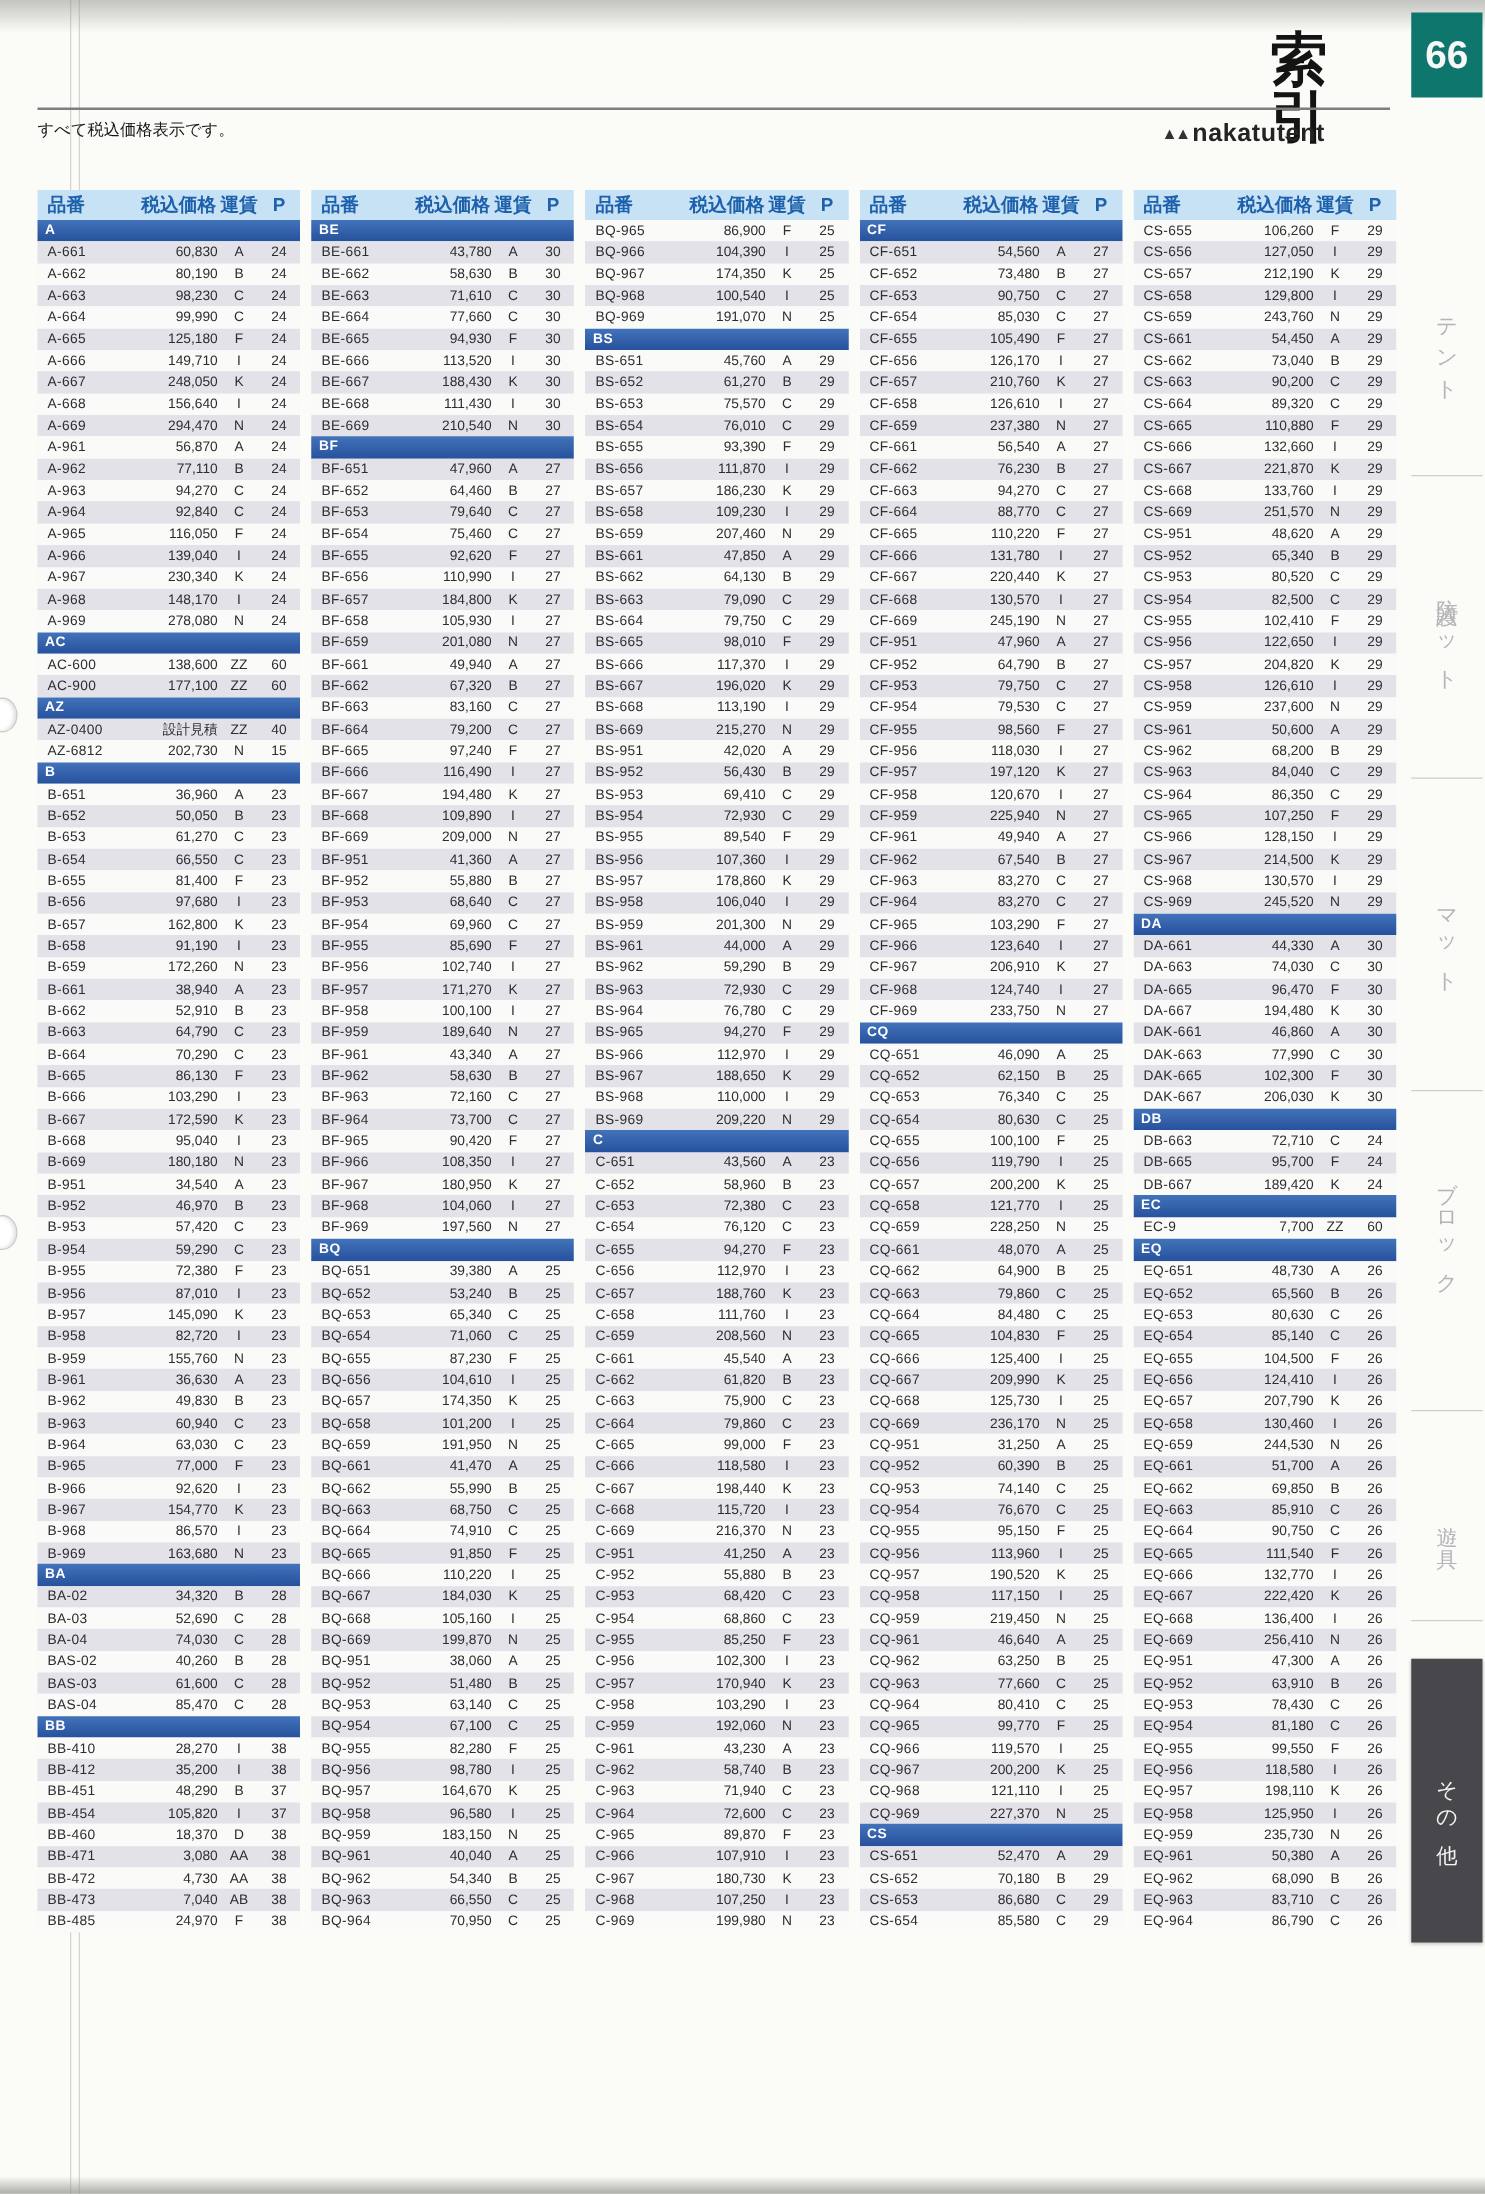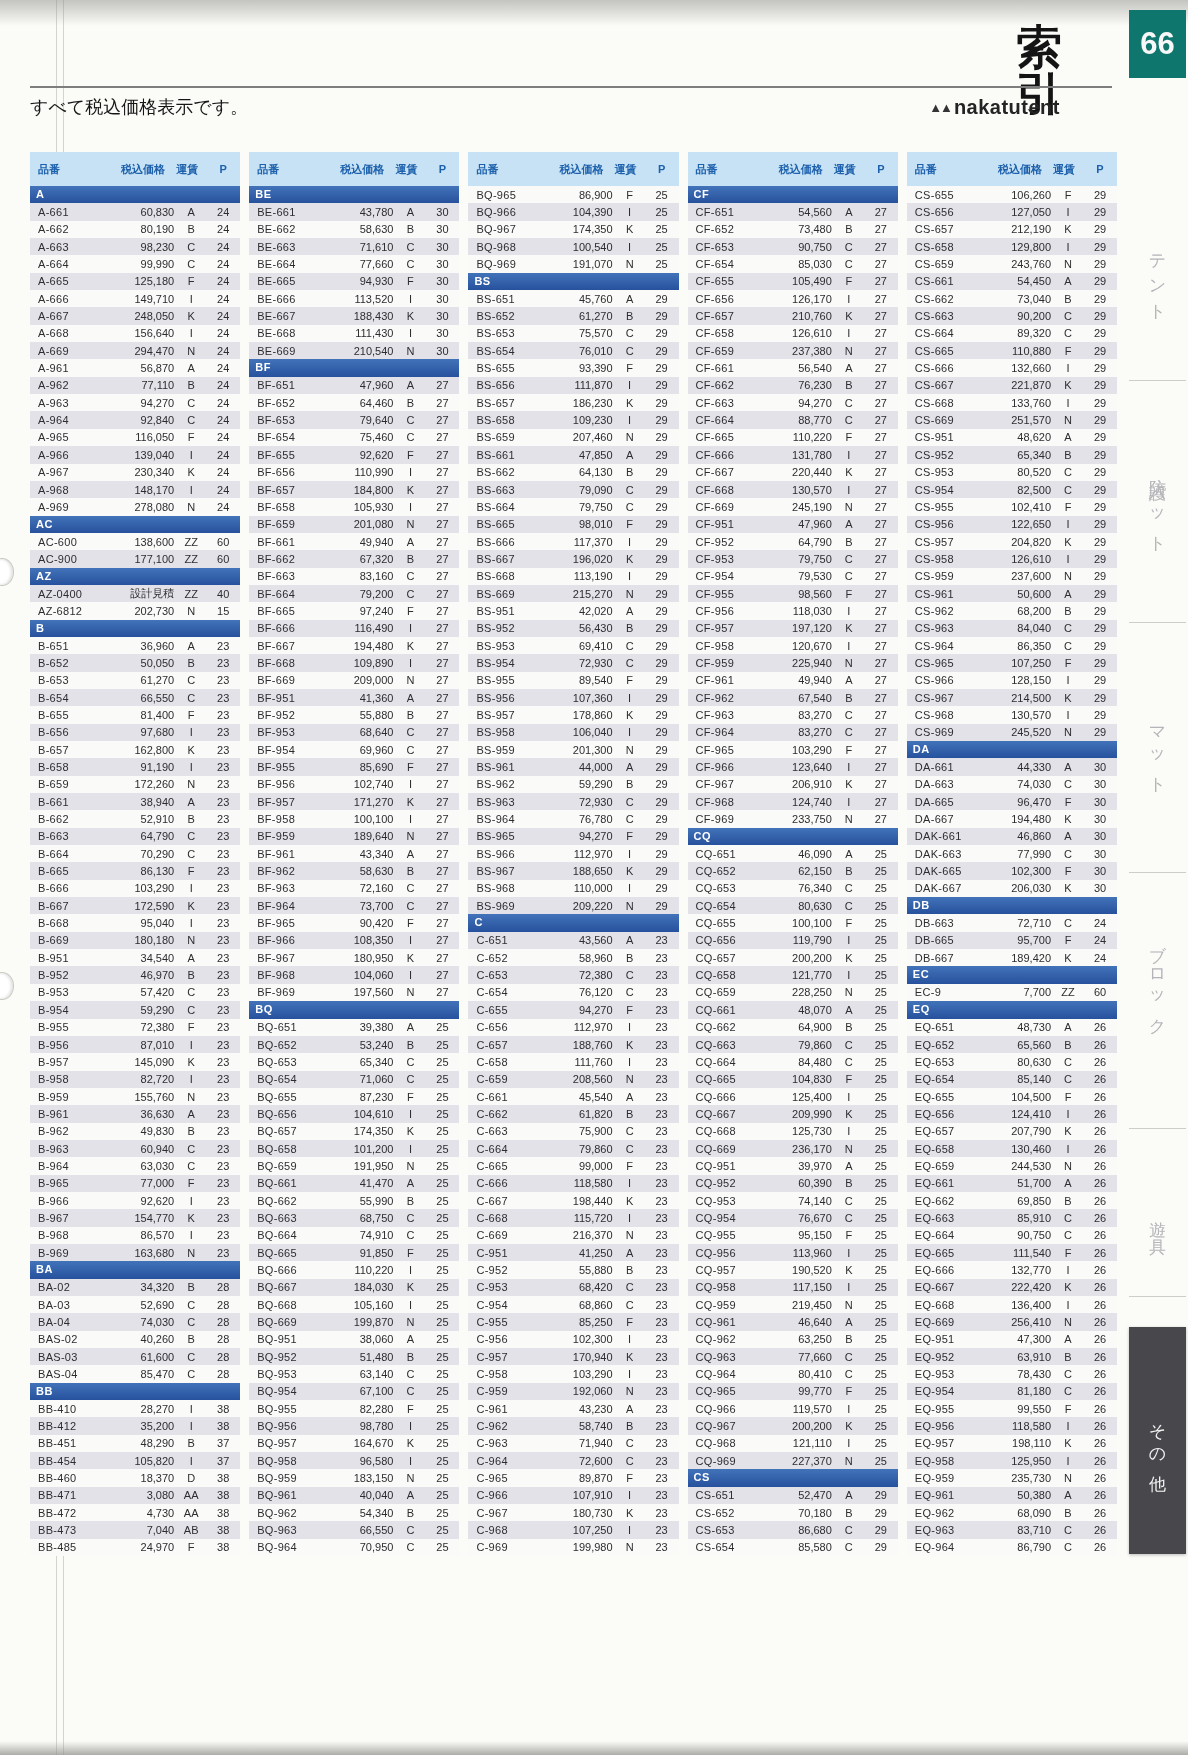--- a/index.html
+++ b/index.html
@@ -18,30 +18,30 @@
   .hole{position:absolute;left:-10px;width:22px;height:26px;border-radius:50%;
     background:#fff;border:1px solid #c9c9c2;box-shadow:inset -2px 0 3px rgba(0,0,0,.12);}
   .hole-1{top:558px;} .hole-2{top:972px;}
 
   
   .page-title{position:absolute;top:24px;left:1016px;width:96px;
     font-size:46px;font-weight:bold;color:#141414;letter-spacing:3px;line-height:1;}
   .page-num{position:absolute;left:1129px;top:10px;width:57px;height:68px;background:#0f766e;
     color:#f7f7f7;font-size:31px;font-weight:bold;display:flex;align-items:center;justify-content:center;}
   .header-rule{position:absolute;left:30px;top:86px;width:1082px;height:2px;background:#7e7e7e;}
-  .note{position:absolute;left:30px;top:95px;font-size:18px;color:#161616;}
+  .note{position:absolute;left:30px;top:95px;font-size:13px;color:#161616;}
   .brand{position:absolute;top:96px;left:906px;width:154px;text-align:right;
     font-size:20px;font-weight:600;color:#242424;letter-spacing:.5px;}
   .brand .tri{font-size:13px;letter-spacing:-2px;margin-right:3px;vertical-align:2px;color:#333;}
 
   
   .columns{position:absolute;left:30px;top:152px;width:1087px;display:flex;gap:9px;}
   .col{flex:1;min-width:0;}
-  .thead{display:grid;grid-template-columns:66px 1fr 30px 34px;height:34px;
-    background:#c8e2f5;color:#1d61ac;font-weight:bold;font-size:11px;align-items:center;}
+  .thead{display:grid;grid-template-columns:66px 1fr 30px 34px;height:24px;
+    background:#c8e2f5;color:#1d61ac;font-weight:bold;font-size:15px;align-items:center;}
   .h-item{padding-left:8px;} .h-price{text-align:center;padding-left:14px;} .h-fr{text-align:left;} .h-p{text-align:center;}
   .sec{height:17.35px;background:linear-gradient(180deg,#4273b9,#27519d);
     color:#fff;font-weight:bold;font-size:11px;line-height:17.4px;padding-left:6px;box-sizing:border-box;
     letter-spacing:.5px;}
   .row{display:grid;grid-template-columns:66px 1fr 30px 34px;height:17.35px;
     font-size:11px;color:#2d2d30;align-items:center;background:#fafaf9;}
   .row.alt{background:#e2e2e8;}
   .c-item{padding-left:8px;white-space:nowrap;letter-spacing:.3px;}
   .c-price{text-align:right;padding-right:2px;white-space:nowrap;}
   .c-fr{text-align:center;}
@@ -1796,21 +1796,21 @@
         <span class="c-p">25</span>
       </div>
       <div class="row alt">
         <span class="c-item">CQ-669</span>
         <span class="c-price">236,170</span>
         <span class="c-fr">N</span>
         <span class="c-p">25</span>
       </div>
       <div class="row">
         <span class="c-item">CQ-951</span>
-        <span class="c-price">39,970</span>
+        <span class="c-price">31,250</span>
         <span class="c-fr">A</span>
         <span class="c-p">25</span>
       </div>
       <div class="row alt">
         <span class="c-item">CQ-952</span>
         <span class="c-price">60,390</span>
         <span class="c-fr">B</span>
         <span class="c-p">25</span>
       </div>
       <div class="row">

